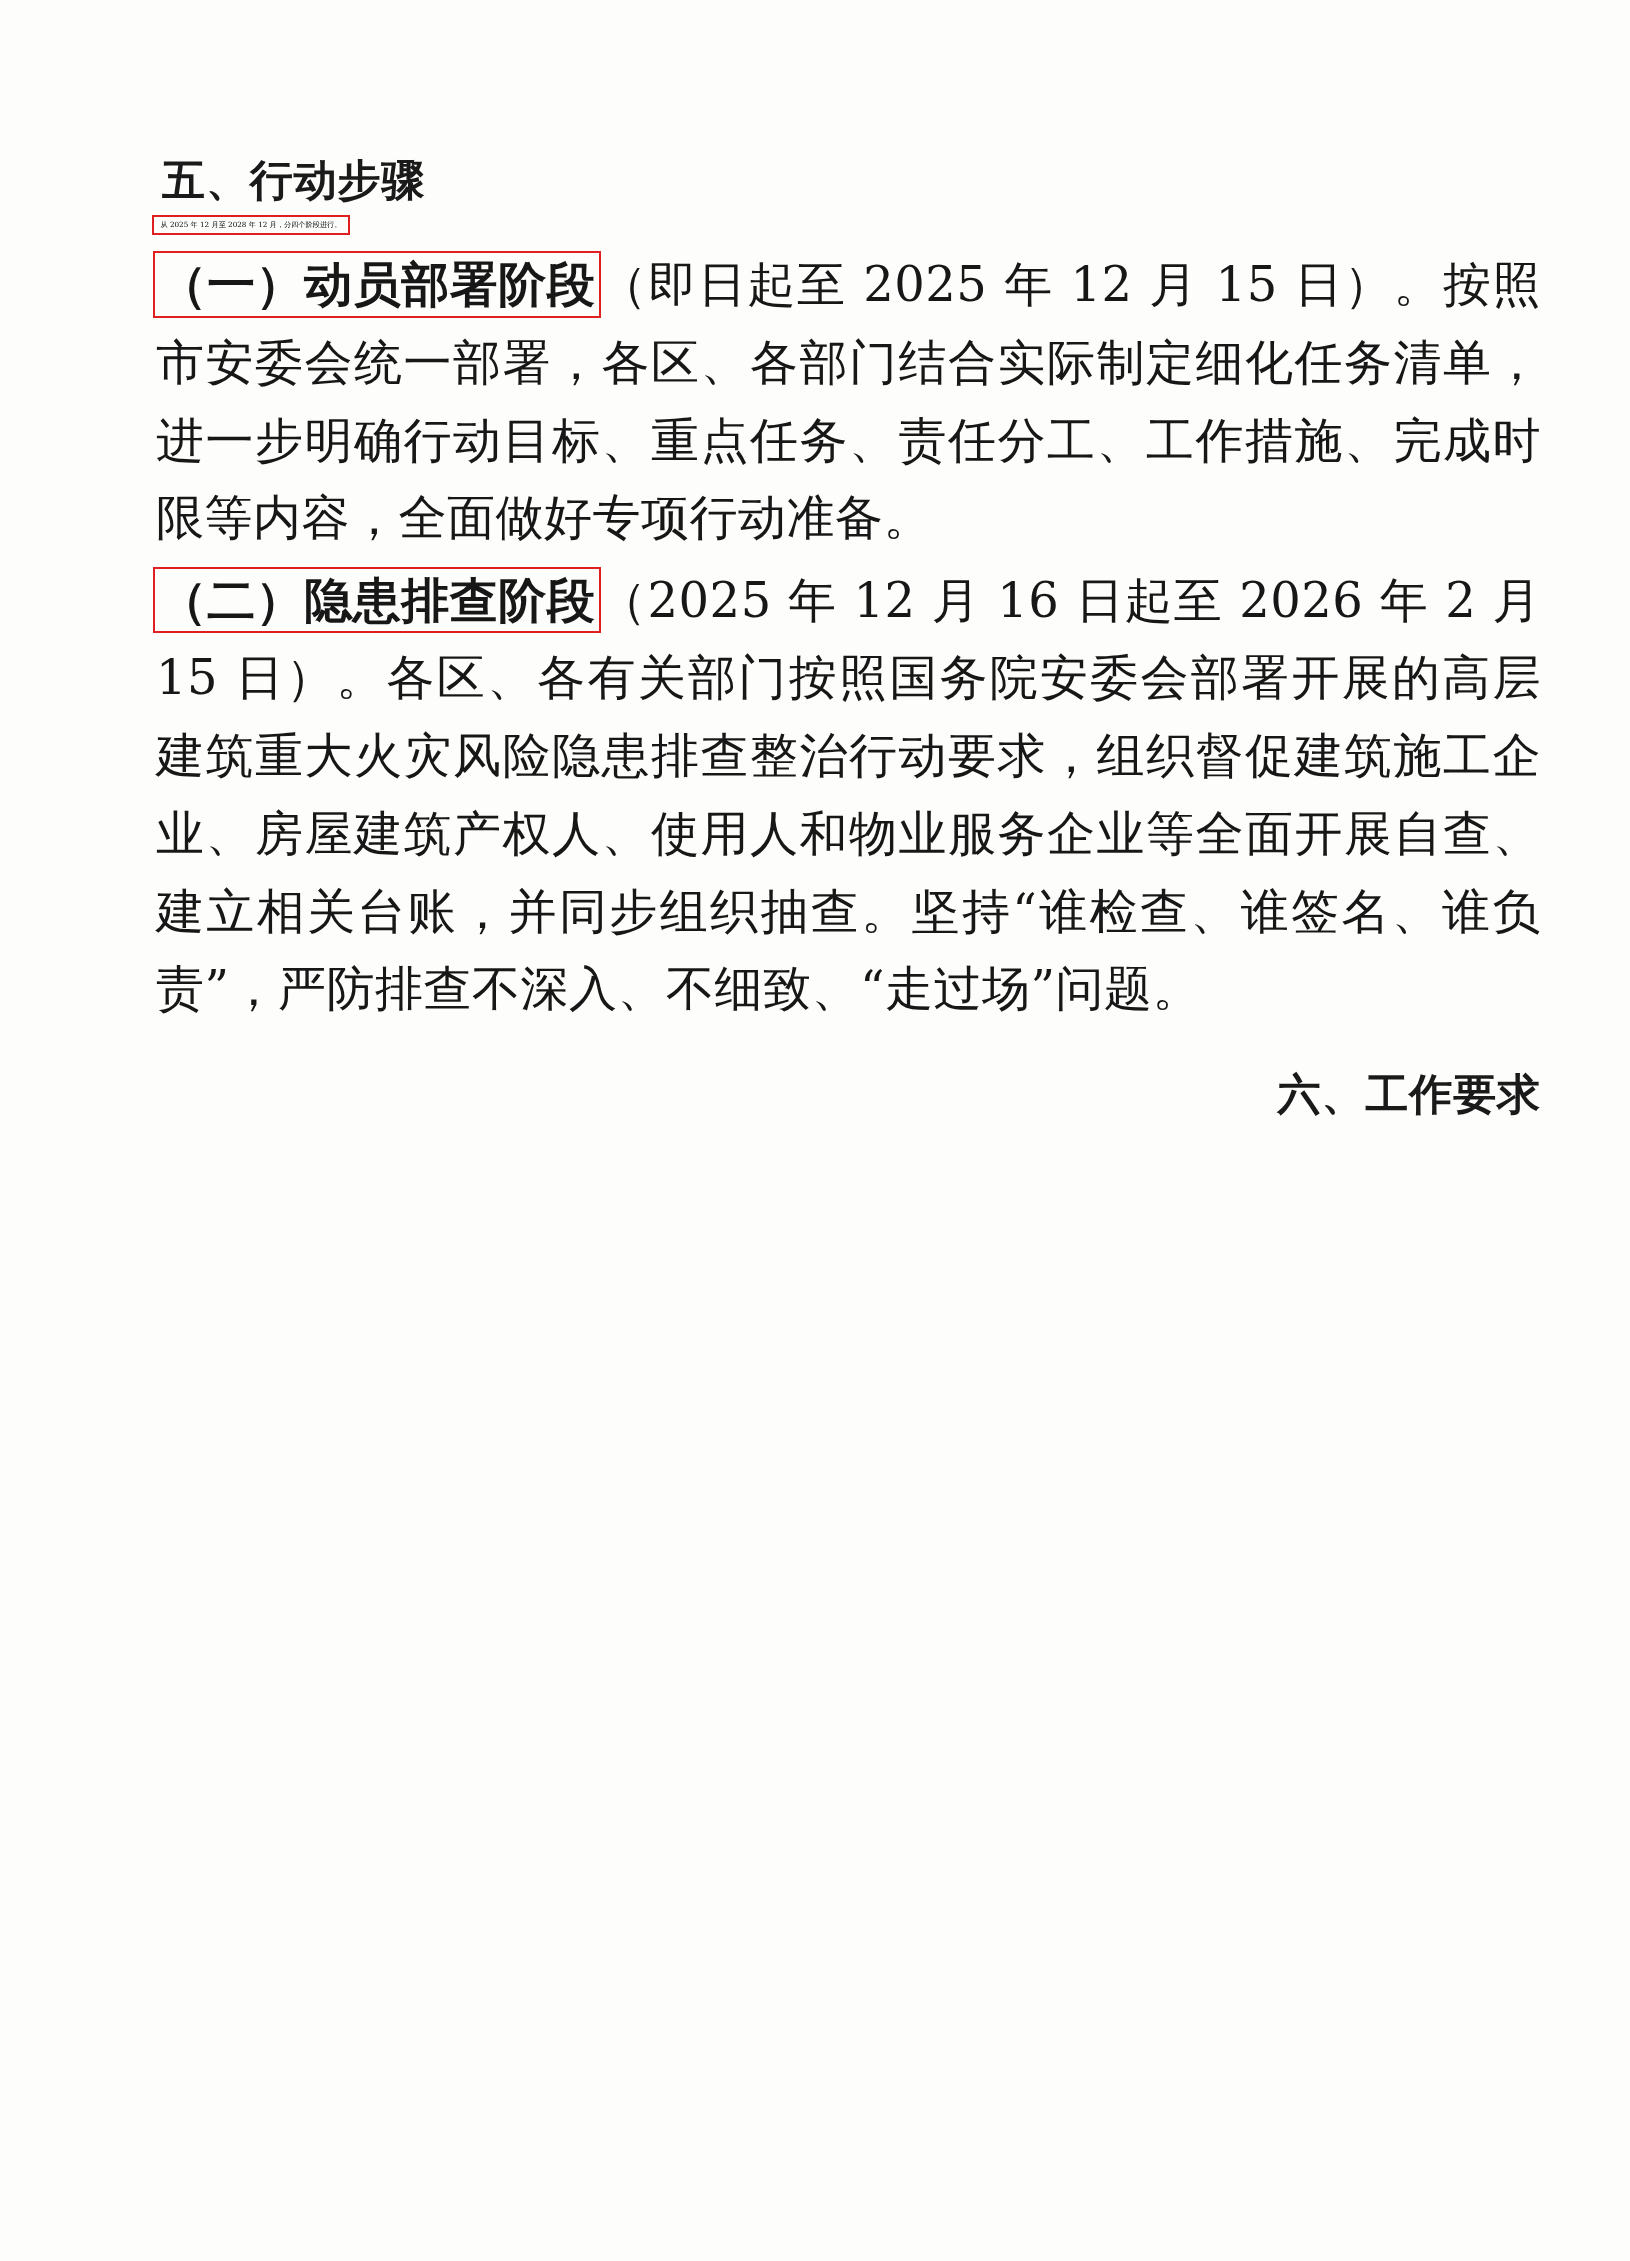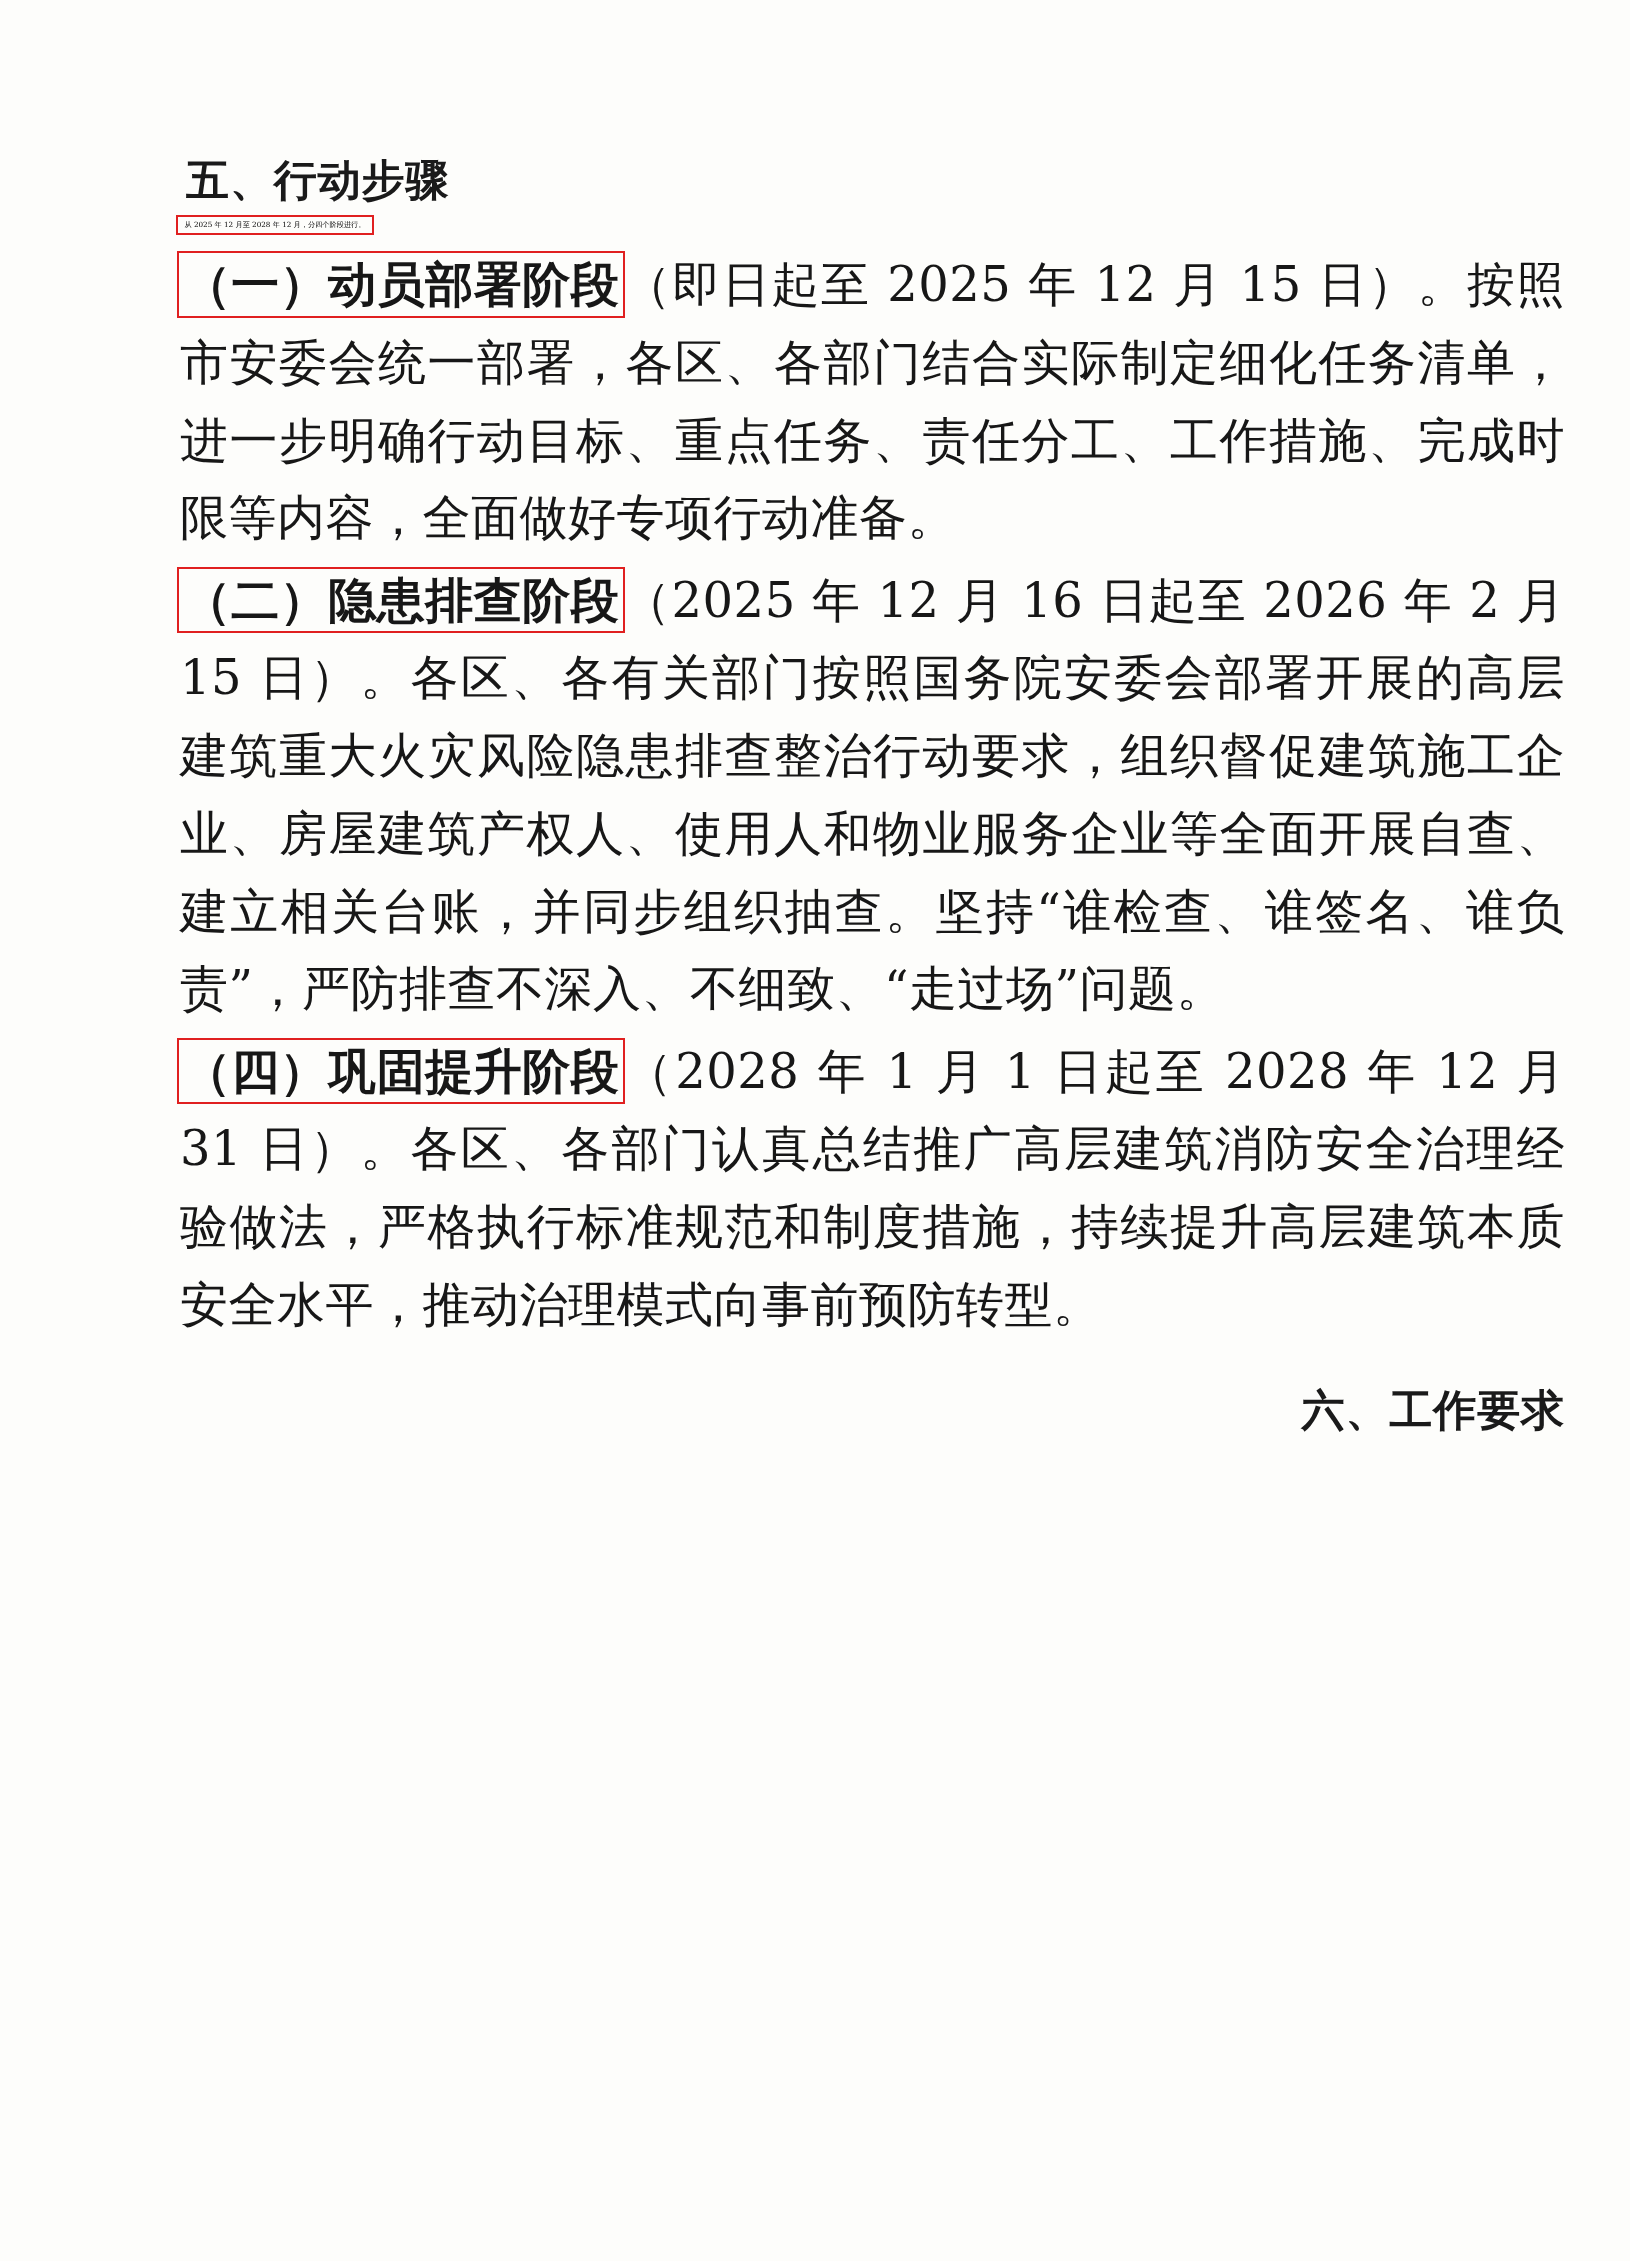--- a/index.html
+++ b/index.html
@@ -13,21 +13,21 @@
   .page {
     position: relative;
     width: 1631px;
     height: 2482px;
     background: #fdfdfb;
     box-sizing: border-box;
     overflow: hidden;
   }
   .content {
     position: absolute;
-    left: 100px;
+    left: 76px;
     top: 149px;
     width: 1465px;
   }
   .heading {
     font-size: 43px;
     font-weight: bold;
     letter-spacing: 0.9px;
     color: #1a1a1a;
     margin: 0 0 8.1px 0;
     padding-left: 86px;
@@ -100,23 +100,20 @@
 
       <p class="para para-phase">
         <span class="hl hl-strong">（一）动员部署阶段</span><span class="phase-body">（即日起至 2025 年 12 月 15 日）。按照市安委会统一部署，各区、各部门结合实际制定细化任务清单，进一步明确行动目标、重点任务、责任分工、工作措施、完成时限等内容，全面做好专项行动准备。</span>
       </p>
 
       <p class="para para-phase">
         <span class="hl hl-strong">（二）隐患排查阶段</span><span class="phase-body">（2025 年 12 月 16 日起至 2026 年 2 月 15 日）。各区、各有关部门按照国务院安委会部署开展的高层建筑重大火灾风险隐患排查整治行动要求，组织督促建筑施工企业、房屋建筑产权人、使用人和物业服务企业等全面开展自查、建立相关台账，并同步组织抽查。坚持“谁检查、谁签名、谁负责”，严防排查不深入、不细致、“走过场”问题。</span>
       </p>
 
 
-      <p class="para para-phase">
-        <span class="hl hl-strong">（四）巩固提升阶段</span><span class="phase-body">（2028 年 1 月 1 日起至 2028 年 12 月 31 日）。各区、各部门认真总结推广高层建筑消防安全治理经验做法，严格执行标准规范和制度措施，持续提升高层建筑本质安全水平，推动治理模式向事前预防转型。</span>
-      </p>
     </div>
 
     <div class="sec-block">
       <h2 class="heading heading-2">六、工作要求</h2>
     </div>
 
   </div>
 
 </div>
 

